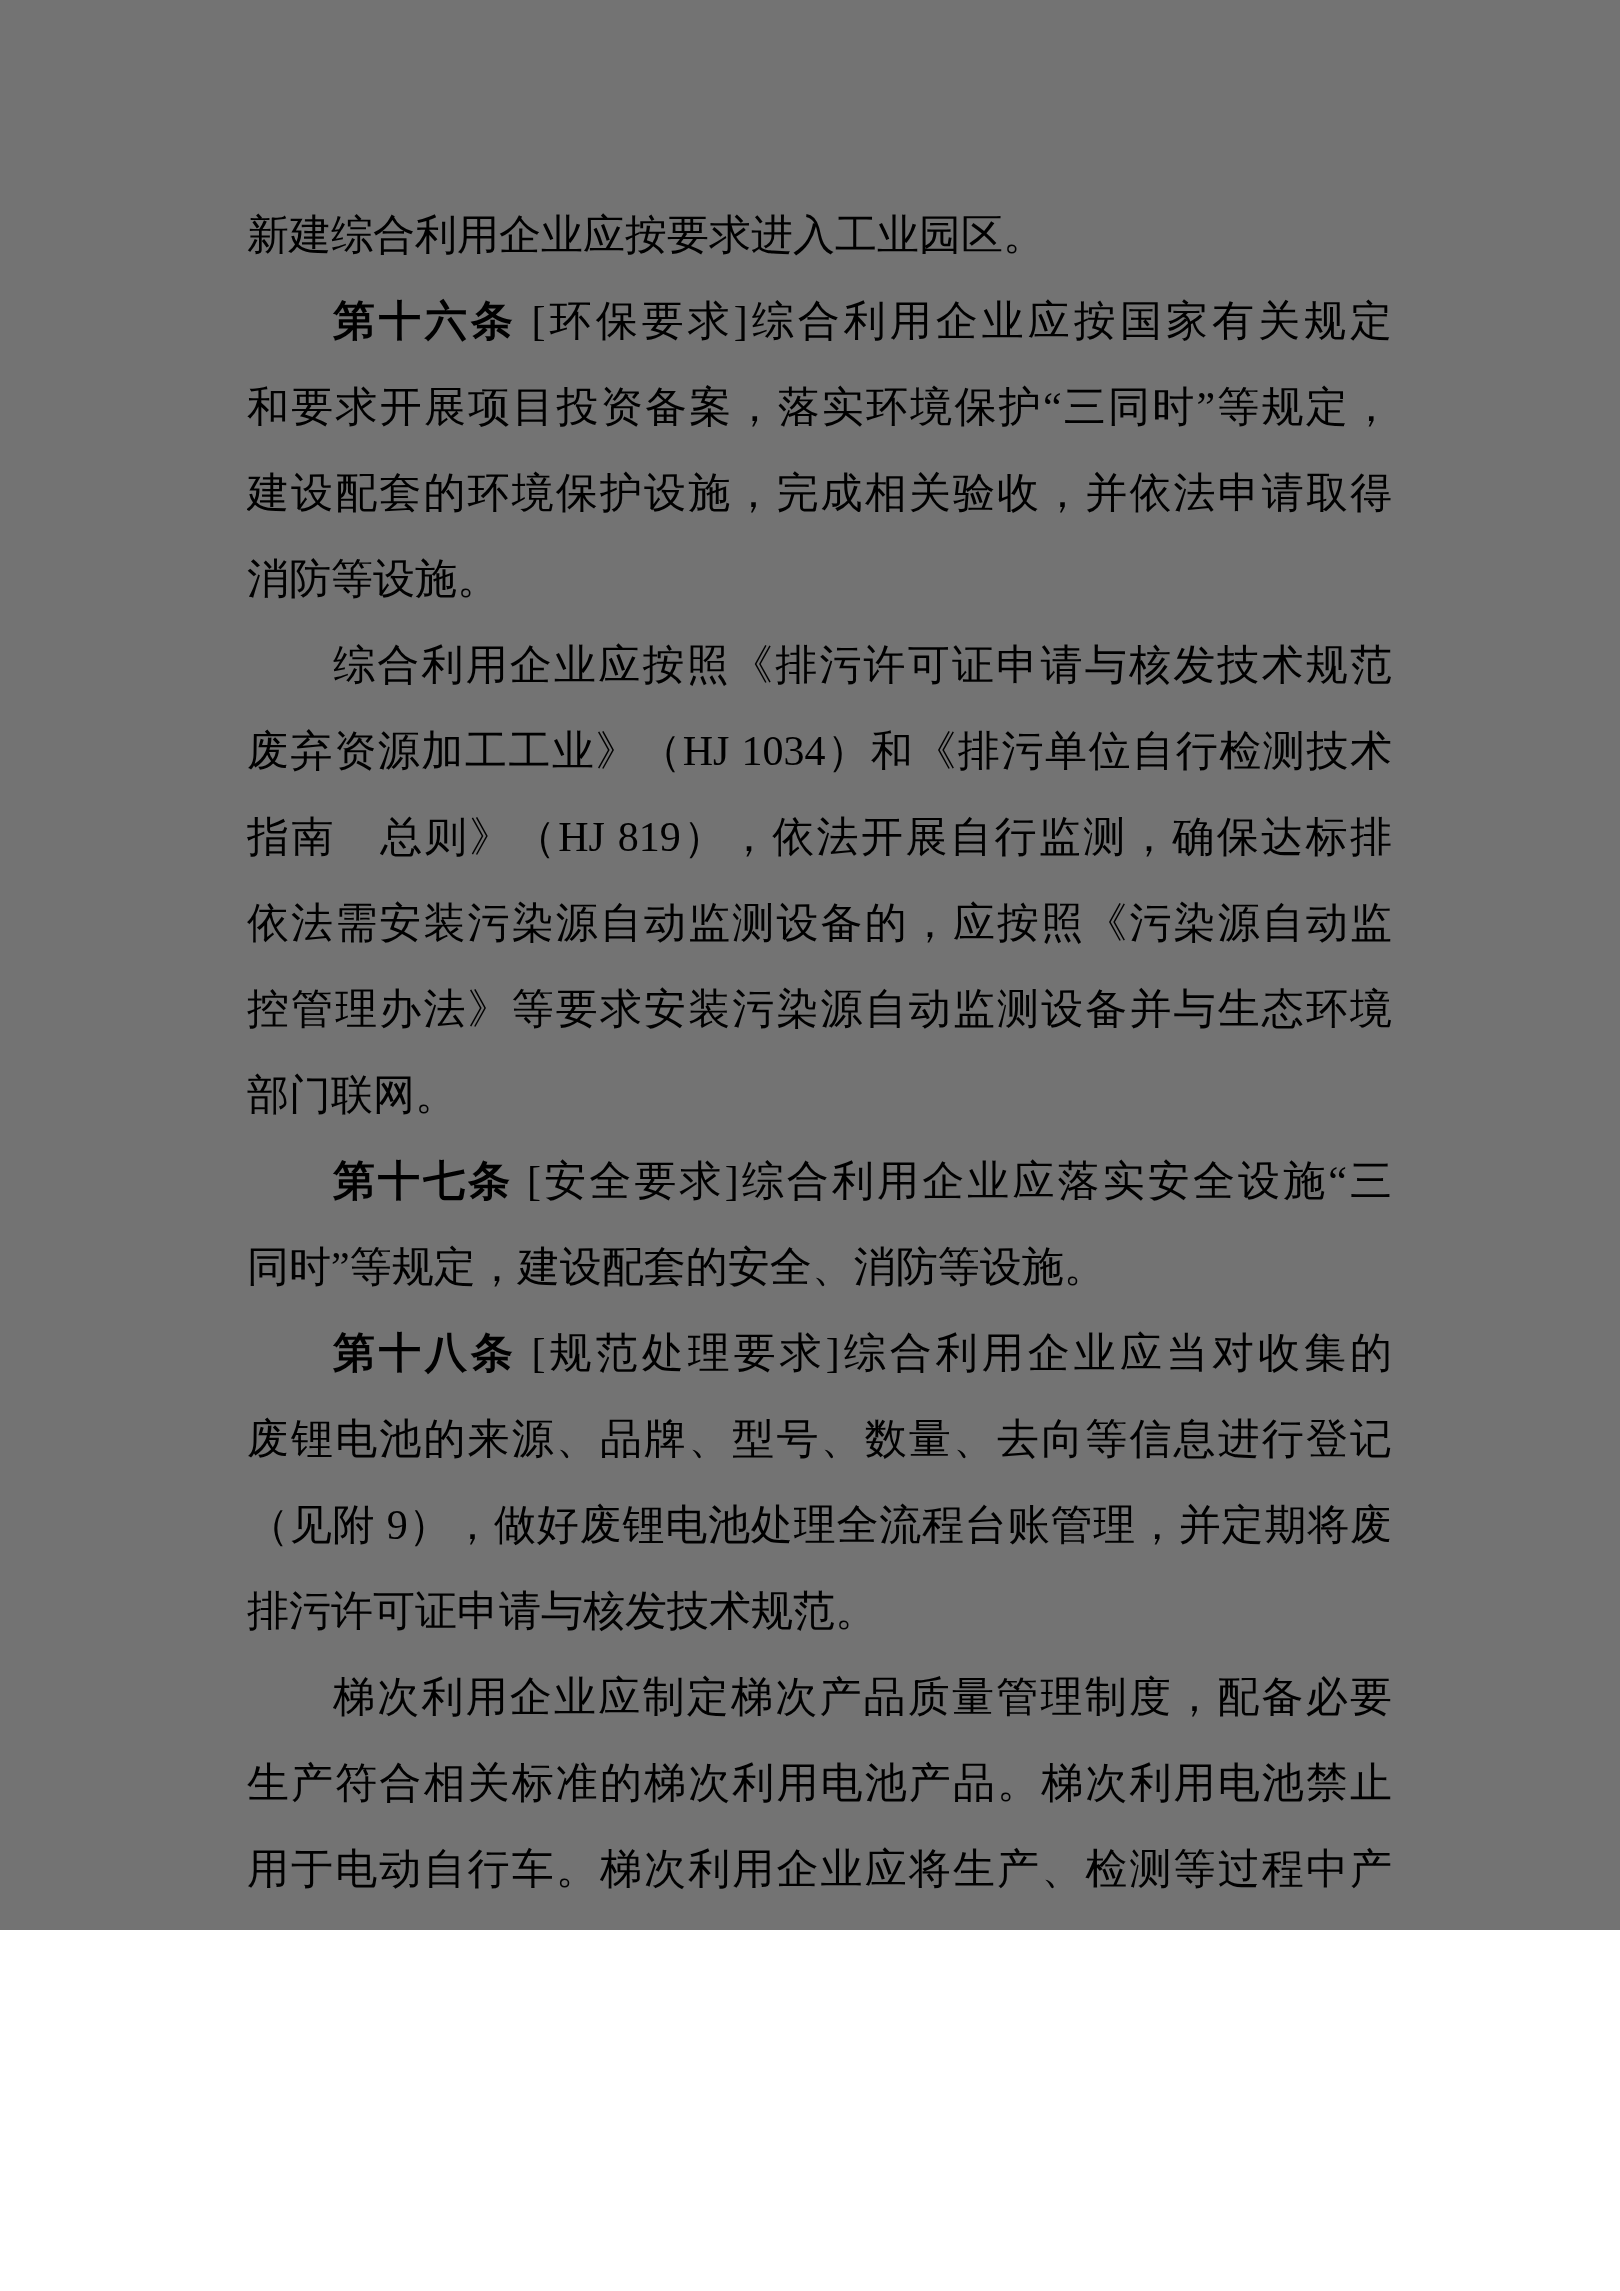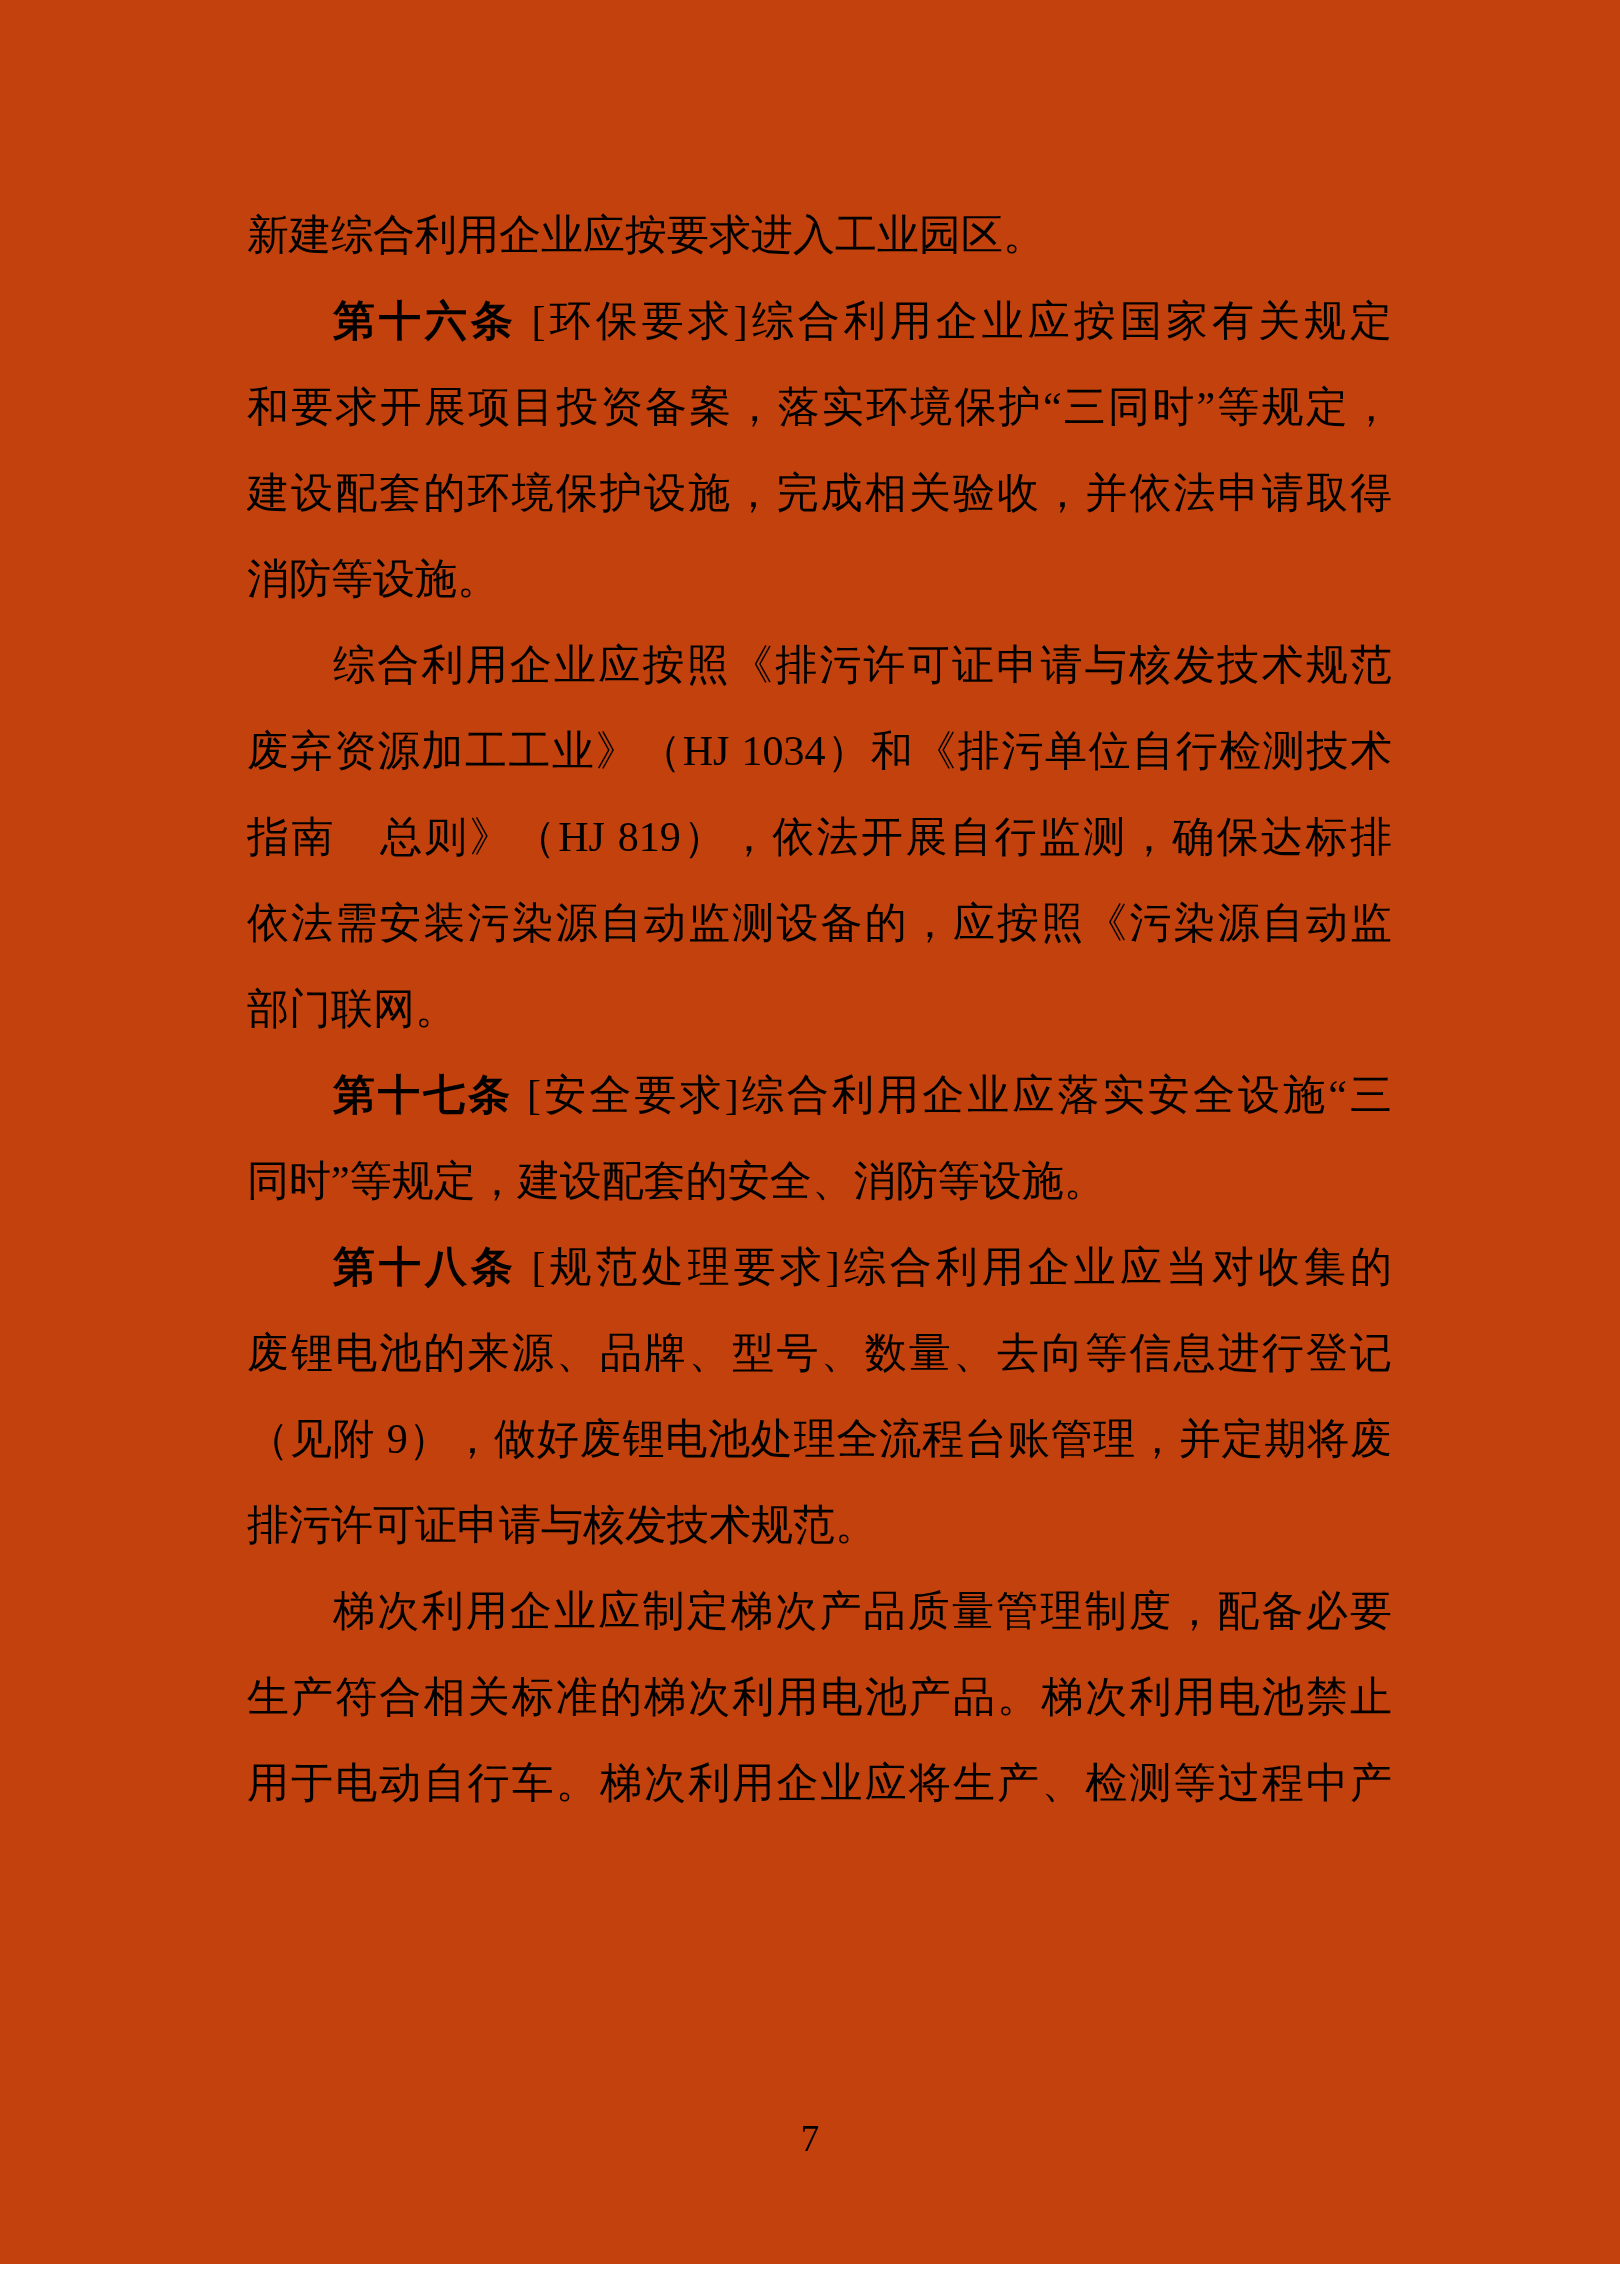--- a/index.html
+++ b/index.html
@@ -3,22 +3,22 @@
 <meta charset="utf-8">
 <style>
   html, body {
     margin: 0;
     padding: 0;
     background: #ffffff;
   }
   .page {
     position: relative;
     width: 1620px;
-    height: 2264px;
-    background: #c2410c;
+    height: 1930px;
+    background: #737373;
     font-family: "Liberation Serif", "DejaVu Serif", serif;
     color: #000000;
     overflow: hidden;
     text-decoration: underline;
   }
   .text-body {
     position: absolute;
     left: 247px;
     top: 192px;
     width: 1145px;
@@ -59,20 +59,21 @@
   <div class="text-body">
       <div class="line"><span class="seg">新建综合利用企业应按要求进入工业园区。</span></div>
       <div class="line indent justify"><span class="seg bold">第十六条</span><span class="seg"> [环保要求]综合利用企业应按国家有关规定</span></div>
       <div class="line justify"><span class="seg">和要求开展项目投资备案，落实环境保护“三同时”等规定，</span></div>
       <div class="line justify"><span class="seg">建设配套的环境保护设施，完成相关验收，并依法申请取得</span></div>
       <div class="line"><span class="seg">消防等设施。</span></div>
       <div class="line indent justify"><span class="seg">综合利用企业应按照《排污许可证申请与核发技术规范</span></div>
       <div class="line justify"><span class="seg">废弃资源加工工业》（HJ 1034）和《排污单位自行检测技术</span></div>
       <div class="line justify"><span class="seg">指南　总则》（HJ 819），依法开展自行监测，确保达标排放；</span></div>
       <div class="line justify"><span class="seg">依法需安装污染源自动监测设备的，应按照《污染源自动监</span></div>
+      <div class="line justify"><span class="seg">控管理办法》等要求安装污染源自动监测设备并与生态环境</span></div>
       <div class="line"><span class="seg">部门联网。</span></div>
       <div class="line indent justify"><span class="seg bold">第十七条</span><span class="seg"> [安全要求]综合利用企业应落实安全设施“三</span></div>
       <div class="line"><span class="seg">同时”等规定，建设配套的安全、消防等设施。</span></div>
       <div class="line indent justify"><span class="seg bold">第十八条</span><span class="seg"> [规范处理要求]综合利用企业应当对收集的</span></div>
       <div class="line justify"><span class="seg">废锂电池的来源、品牌、型号、数量、去向等信息进行登记</span></div>
       <div class="line justify"><span class="seg">（见附 9），做好废锂电池处理全流程台账管理，并定期将废</span></div>
       <div class="line"><span class="seg">排污许可证申请与核发技术规范。</span></div>
       <div class="line indent justify"><span class="seg">梯次利用企业应制定梯次产品质量管理制度，配备必要</span></div>
       <div class="line justify"><span class="seg">生产符合相关标准的梯次利用电池产品。梯次利用电池禁止</span></div>
       <div class="line justify"><span class="seg">用于电动自行车。梯次利用企业应将生产、检测等过程中产</span></div>

